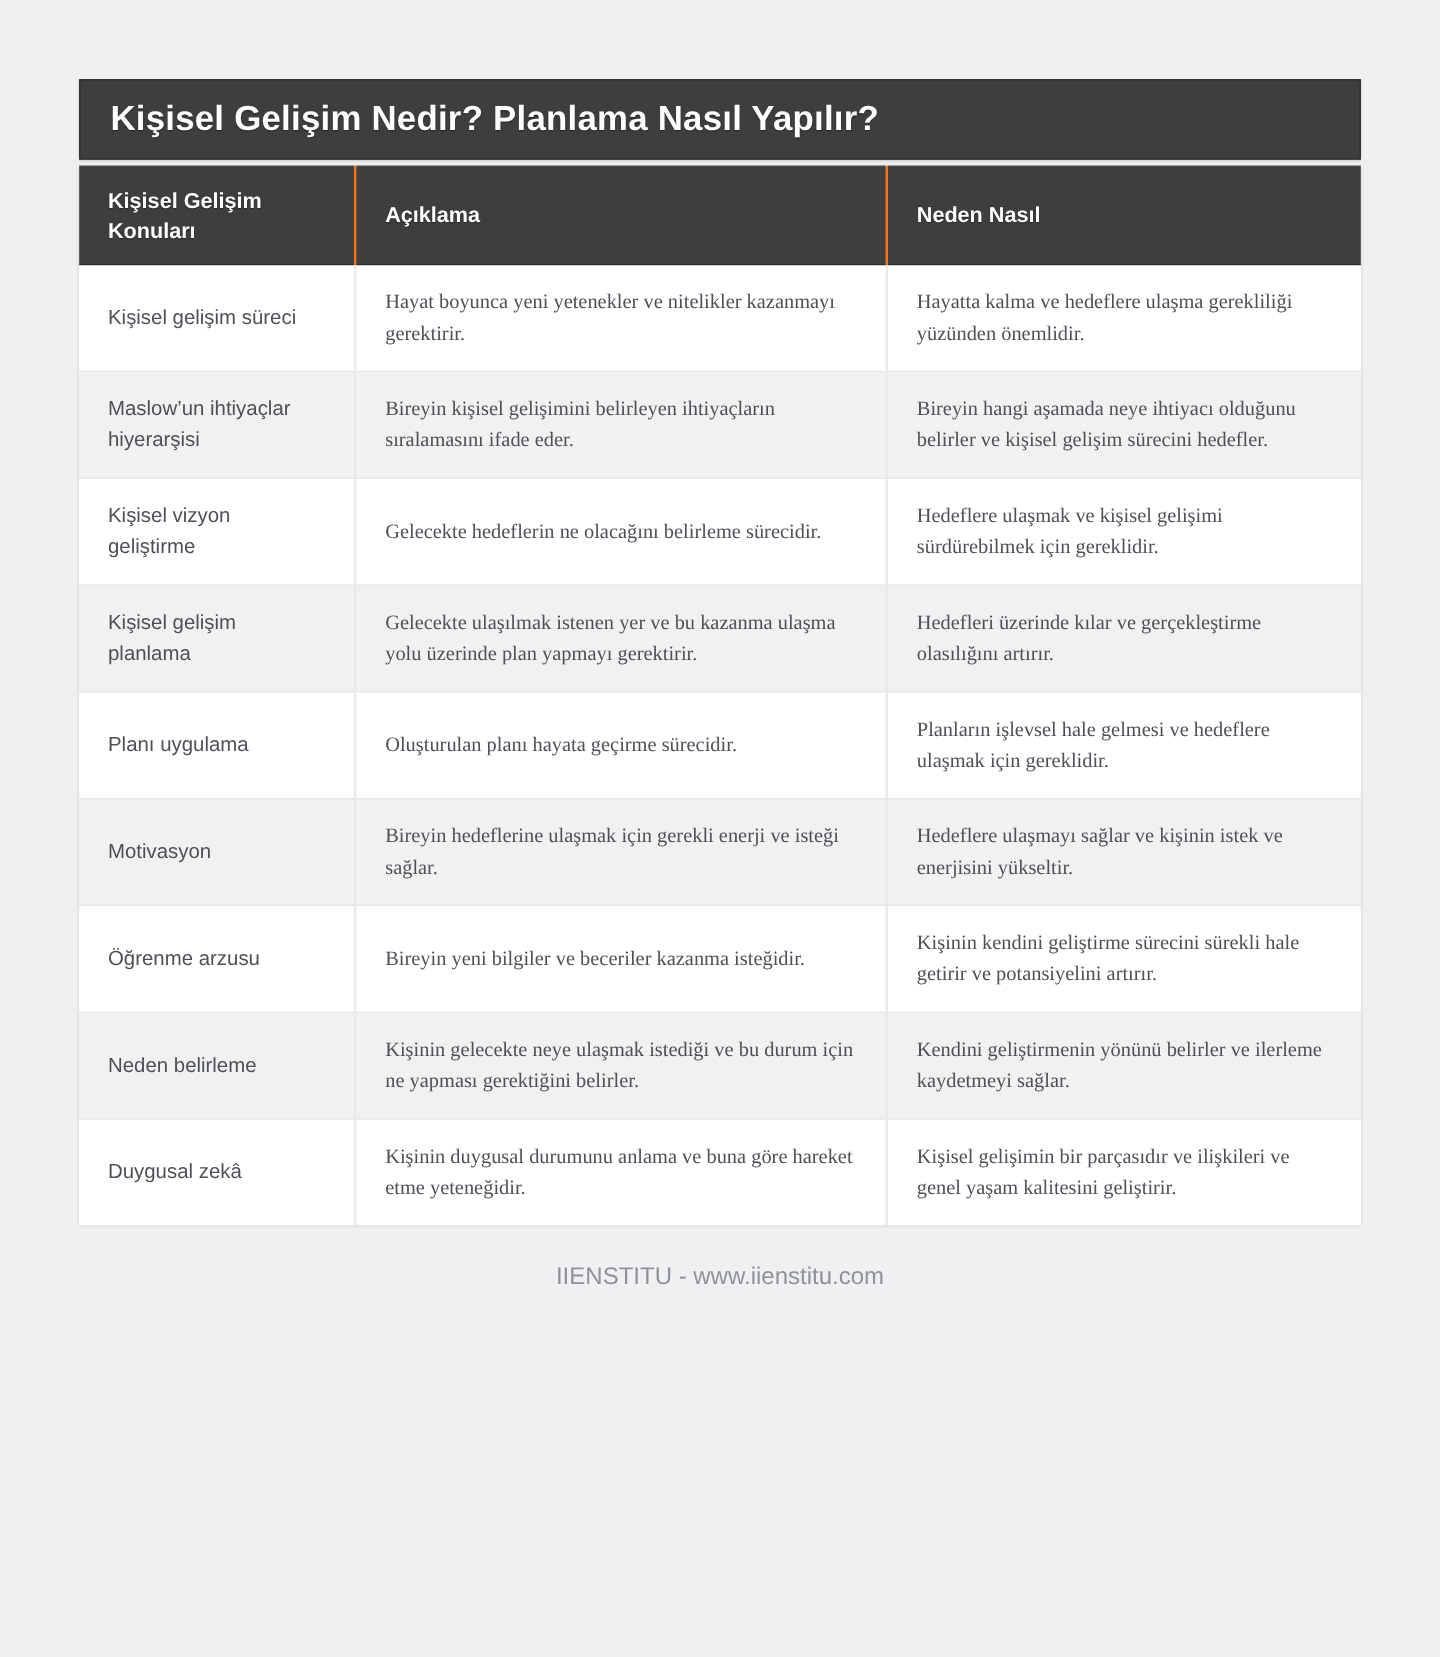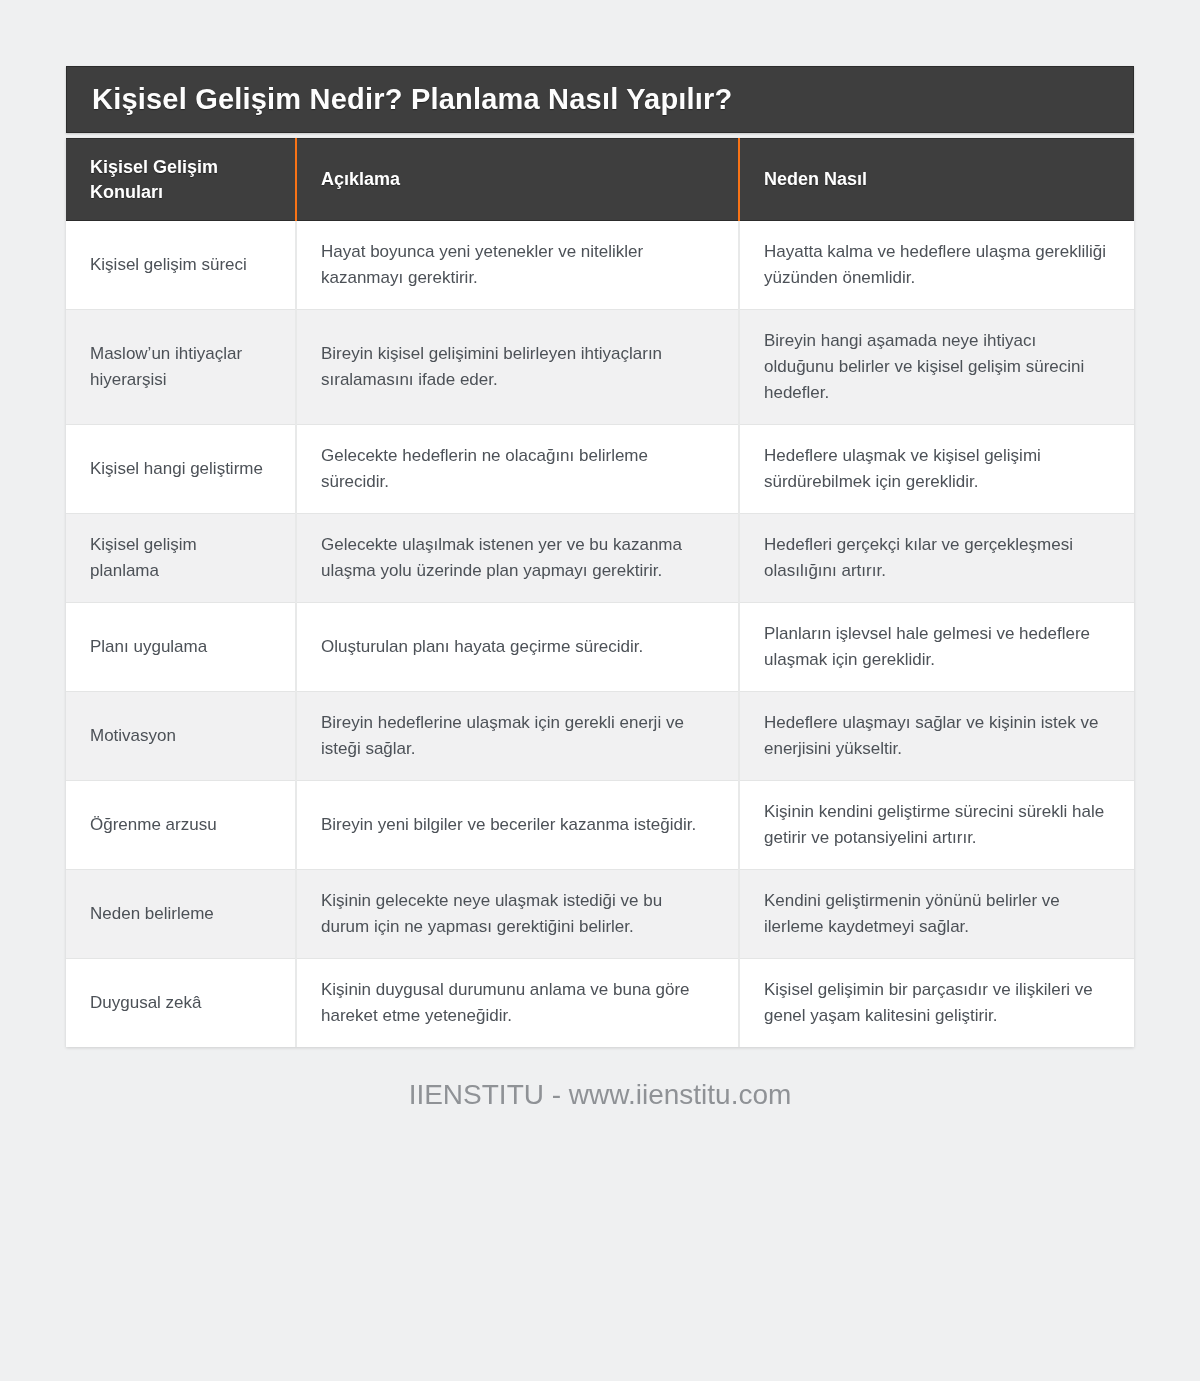--- a/index.html
+++ b/index.html
@@ -76,30 +76,31 @@
     line-height: 26px;
     vertical-align: middle;
     padding: 18px 26px 18px 24px;
     box-sizing: border-box;
   }
   tbody tr:nth-child(even) td {
     background: #f1f1f2;
   }
   tbody td + td {
     border-left: 2px solid #e8e9e9;
+    font-family: Liberation Serif, serif;
   }
   tbody tr + tr td {
     border-top: 1px solid #e4e5e5;
   }
   .footer {
     text-align: center;
     margin-top: 32px;
     padding-bottom: 50px;
     color: #8f9296;
-    font-size: 28px;
+    font-size: 20px;
   }
 </style>
 </head>
 <body>
 
 <div class="page">
   <div class="card">
 
     <div class="title-bar">
       <h1>Kişisel Gelişim Nedir? Planlama Nasıl Yapılır?</h1>
@@ -123,28 +124,28 @@
             <td>Kişisel gelişim süreci</td>
             <td>Hayat boyunca yeni yetenekler ve nitelikler kazanmayı gerektirir.</td>
             <td>Hayatta kalma ve hedeflere ulaşma gerekliliği yüzünden önemlidir.</td>
           </tr>
           <tr>
             <td>Maslow’un ihtiyaçlar hiyerarşisi</td>
             <td>Bireyin kişisel gelişimini belirleyen ihtiyaçların sıralamasını ifade eder.</td>
             <td>Bireyin hangi aşamada neye ihtiyacı olduğunu belirler ve kişisel gelişim sürecini hedefler.</td>
           </tr>
           <tr>
-            <td>Kişisel hangi geliştirme</td>
+            <td>Kişisel vizyon geliştirme</td>
             <td>Gelecekte hedeflerin ne olacağını belirleme sürecidir.</td>
             <td>Hedeflere ulaşmak ve kişisel gelişimi sürdürebilmek için gereklidir.</td>
           </tr>
           <tr>
             <td>Kişisel gelişim planlama</td>
             <td>Gelecekte ulaşılmak istenen yer ve bu kazanma ulaşma yolu üzerinde plan yapmayı gerektirir.</td>
-            <td>Hedefleri gerçekçi kılar ve gerçekleşmesi olasılığını artırır.</td>
+            <td>Hedefleri üzerinde kılar ve gerçekleştirme olasılığını artırır.</td>
           </tr>
           <tr>
             <td>Planı uygulama</td>
             <td>Oluşturulan planı hayata geçirme sürecidir.</td>
             <td>Planların işlevsel hale gelmesi ve hedeflere ulaşmak için gereklidir.</td>
           </tr>
           <tr>
             <td>Motivasyon</td>
             <td>Bireyin hedeflerine ulaşmak için gerekli enerji ve isteği sağlar.</td>
             <td>Hedeflere ulaşmayı sağlar ve kişinin istek ve enerjisini yükseltir.</td>

